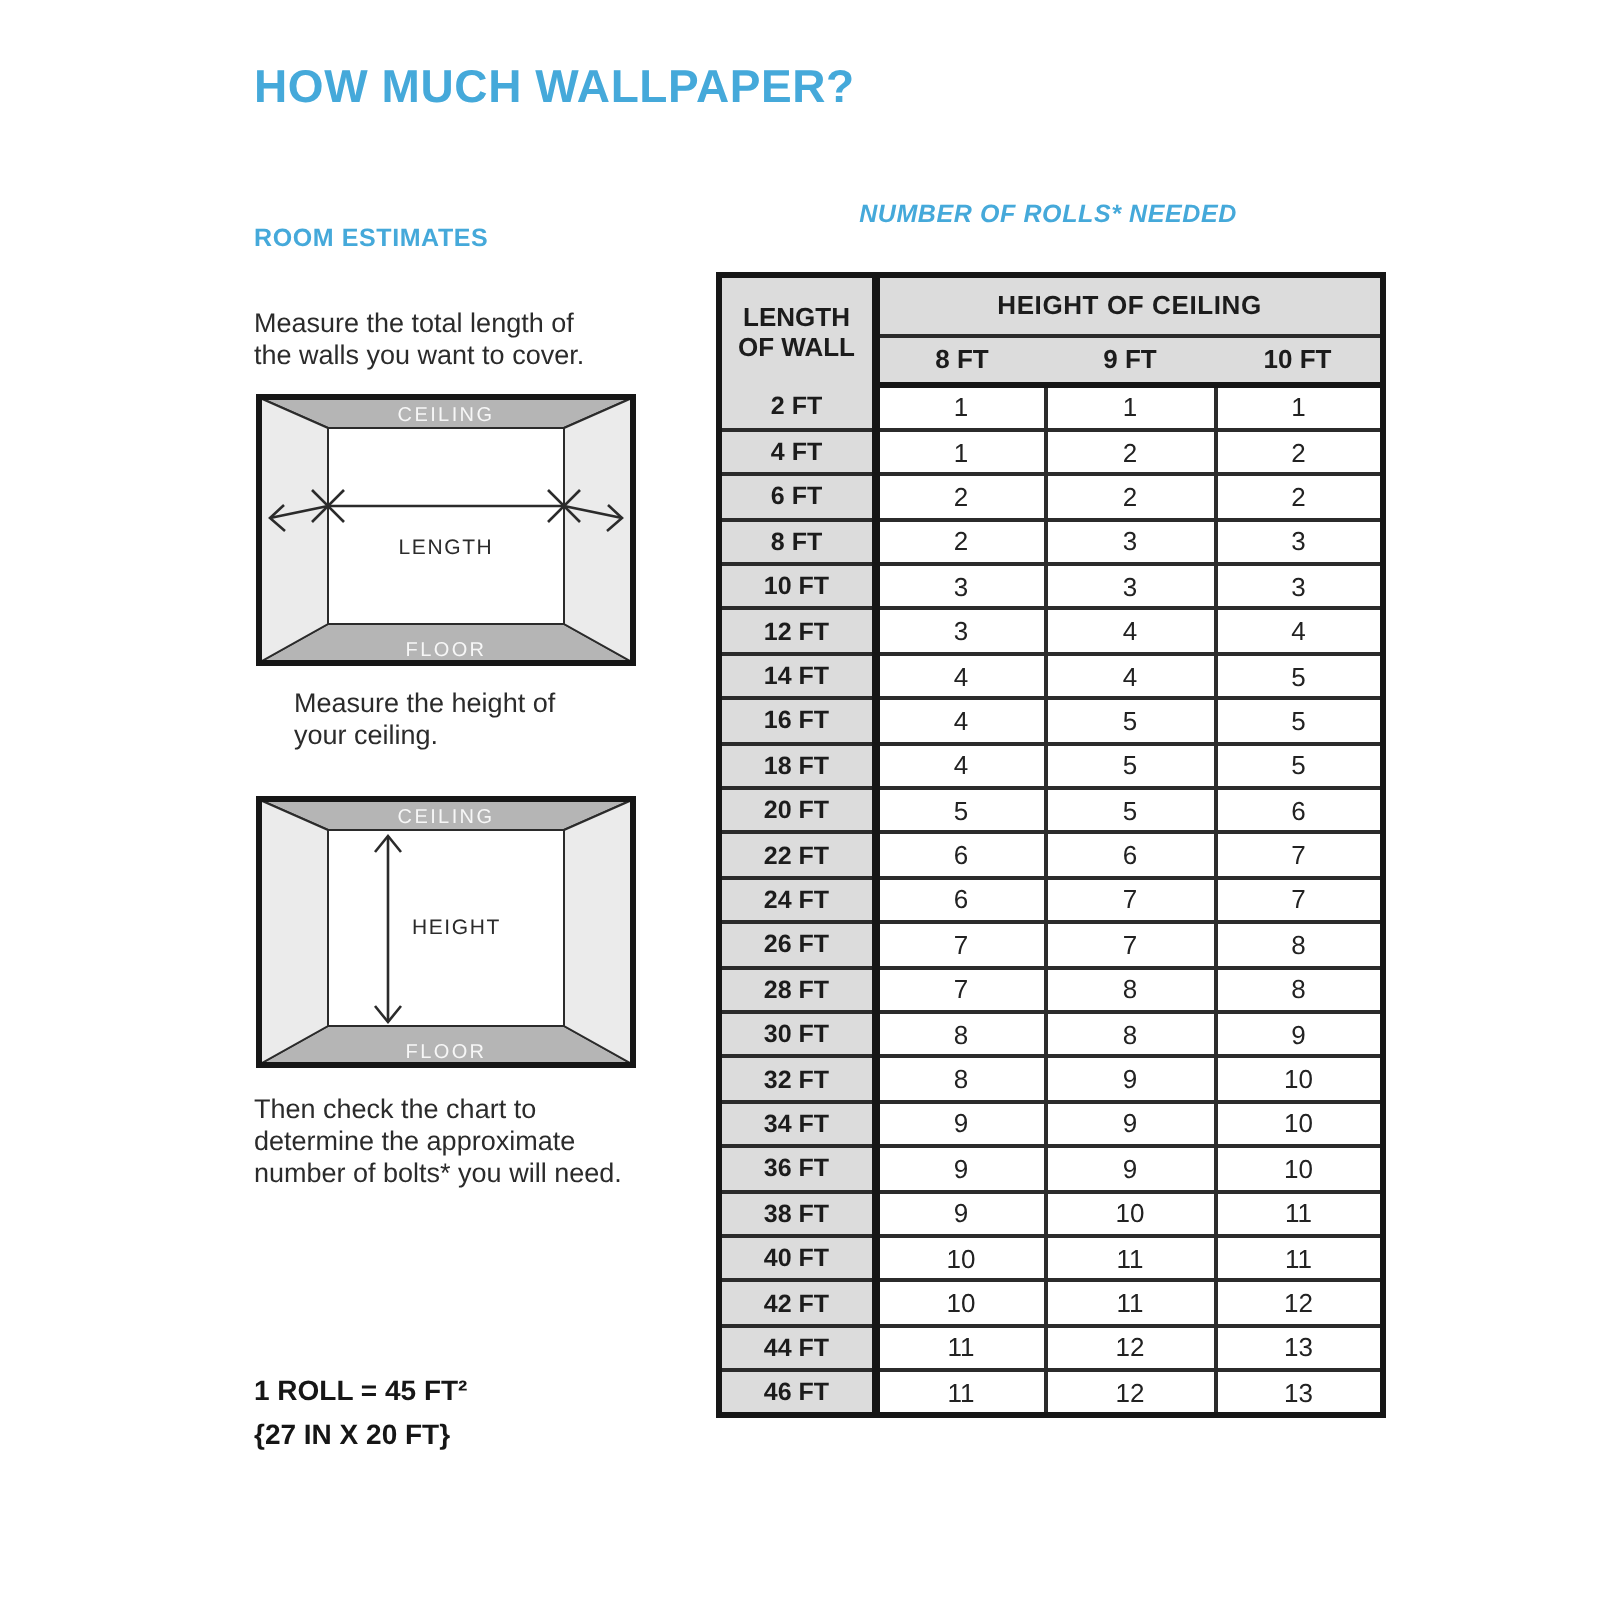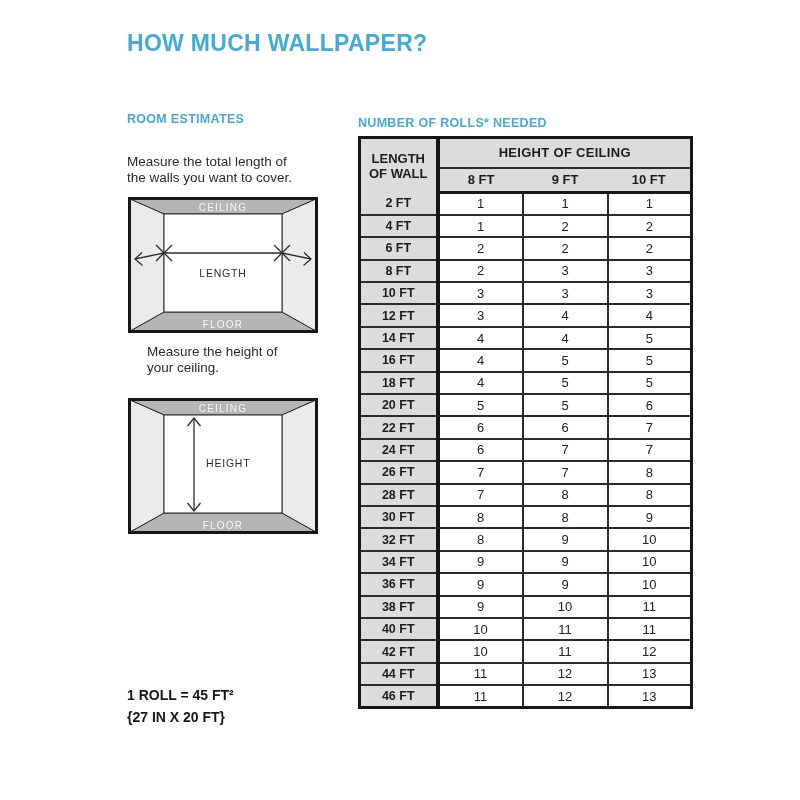--- a/index.html
+++ b/index.html
@@ -19,21 +19,21 @@
   }
   .title{
     position:absolute;left:127px;top:30px;margin:0;
     font-size:23px;font-weight:bold;color:var(--blue);letter-spacing:0.3px;
   }
   .sec-heading{
     position:absolute;margin:0;font-size:12.5px;font-weight:bold;
     color:var(--blue);letter-spacing:0.3px;text-align:right;
   }
   .left-heading{left:127px;top:112px;}
-  .right-heading{left:358px;top:116px;width:332px;text-align:left;}
+  .right-heading{left:358px;top:100px;width:332px;text-align:center;font-style:italic;}
   .body-text{
     position:absolute;left:127px;margin:0;width:230px;
     font-size:13.5px;line-height:16px;color:#2b2b2b;white-space:pre-line;
   }
   .step1{top:154px;}
   .step2{top:344px;margin-left:20px;}
   .step3{top:547px;}
   .diagram{position:absolute;left:128px;display:block;}
   .diagram1{top:197px;}
   .diagram2{top:398px;}
@@ -124,20 +124,23 @@
     <text class="wall-label" x="95" y="13.5" text-anchor="middle">CEILING</text>
     <text class="wall-label" x="95" y="131" text-anchor="middle">FLOOR</text>
     <g stroke="#2b2b2b" stroke-width="1.3" fill="none">
       <line x1="66" y1="20" x2="66" y2="113"></line>
       <polyline points="59.5,28 66,20 72.5,28"></polyline>
       <polyline points="59.5,105 66,113 72.5,105"></polyline>
     </g>
     <text class="dim-label" x="78" y="69" text-anchor="start">HEIGHT</text>
   </svg>
 
+  <p class="body-text step3">Then check the chart to
+determine the approximate
+number of bolts* you will need.</p>
 
 
   <div class="roll-info">
     <div>1 ROLL = 45 FT²</div>
     <div>{27 IN X 20 FT}</div>
   </div>
 
   <h2 class="sec-heading right-heading">NUMBER OF ROLLS* NEEDED</h2>
 
   <table class="rolls">

